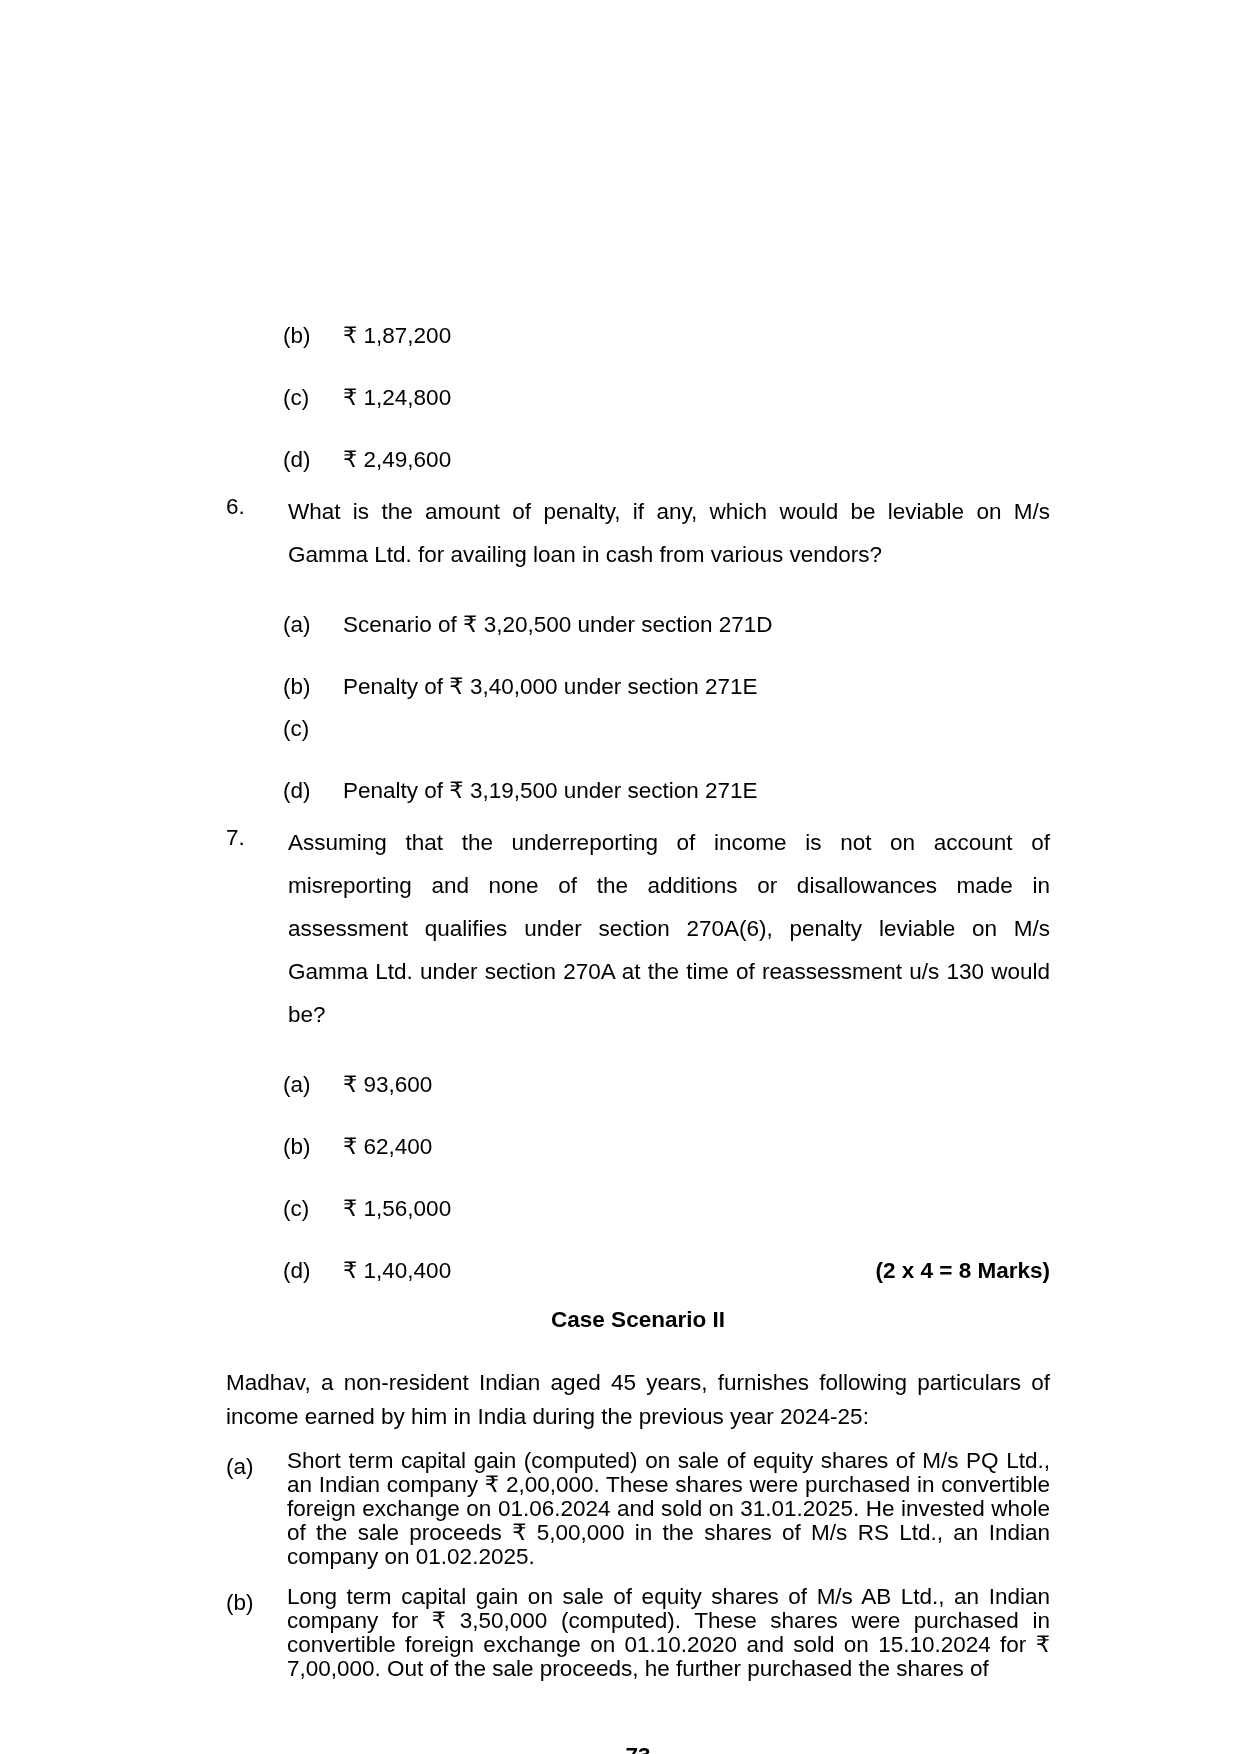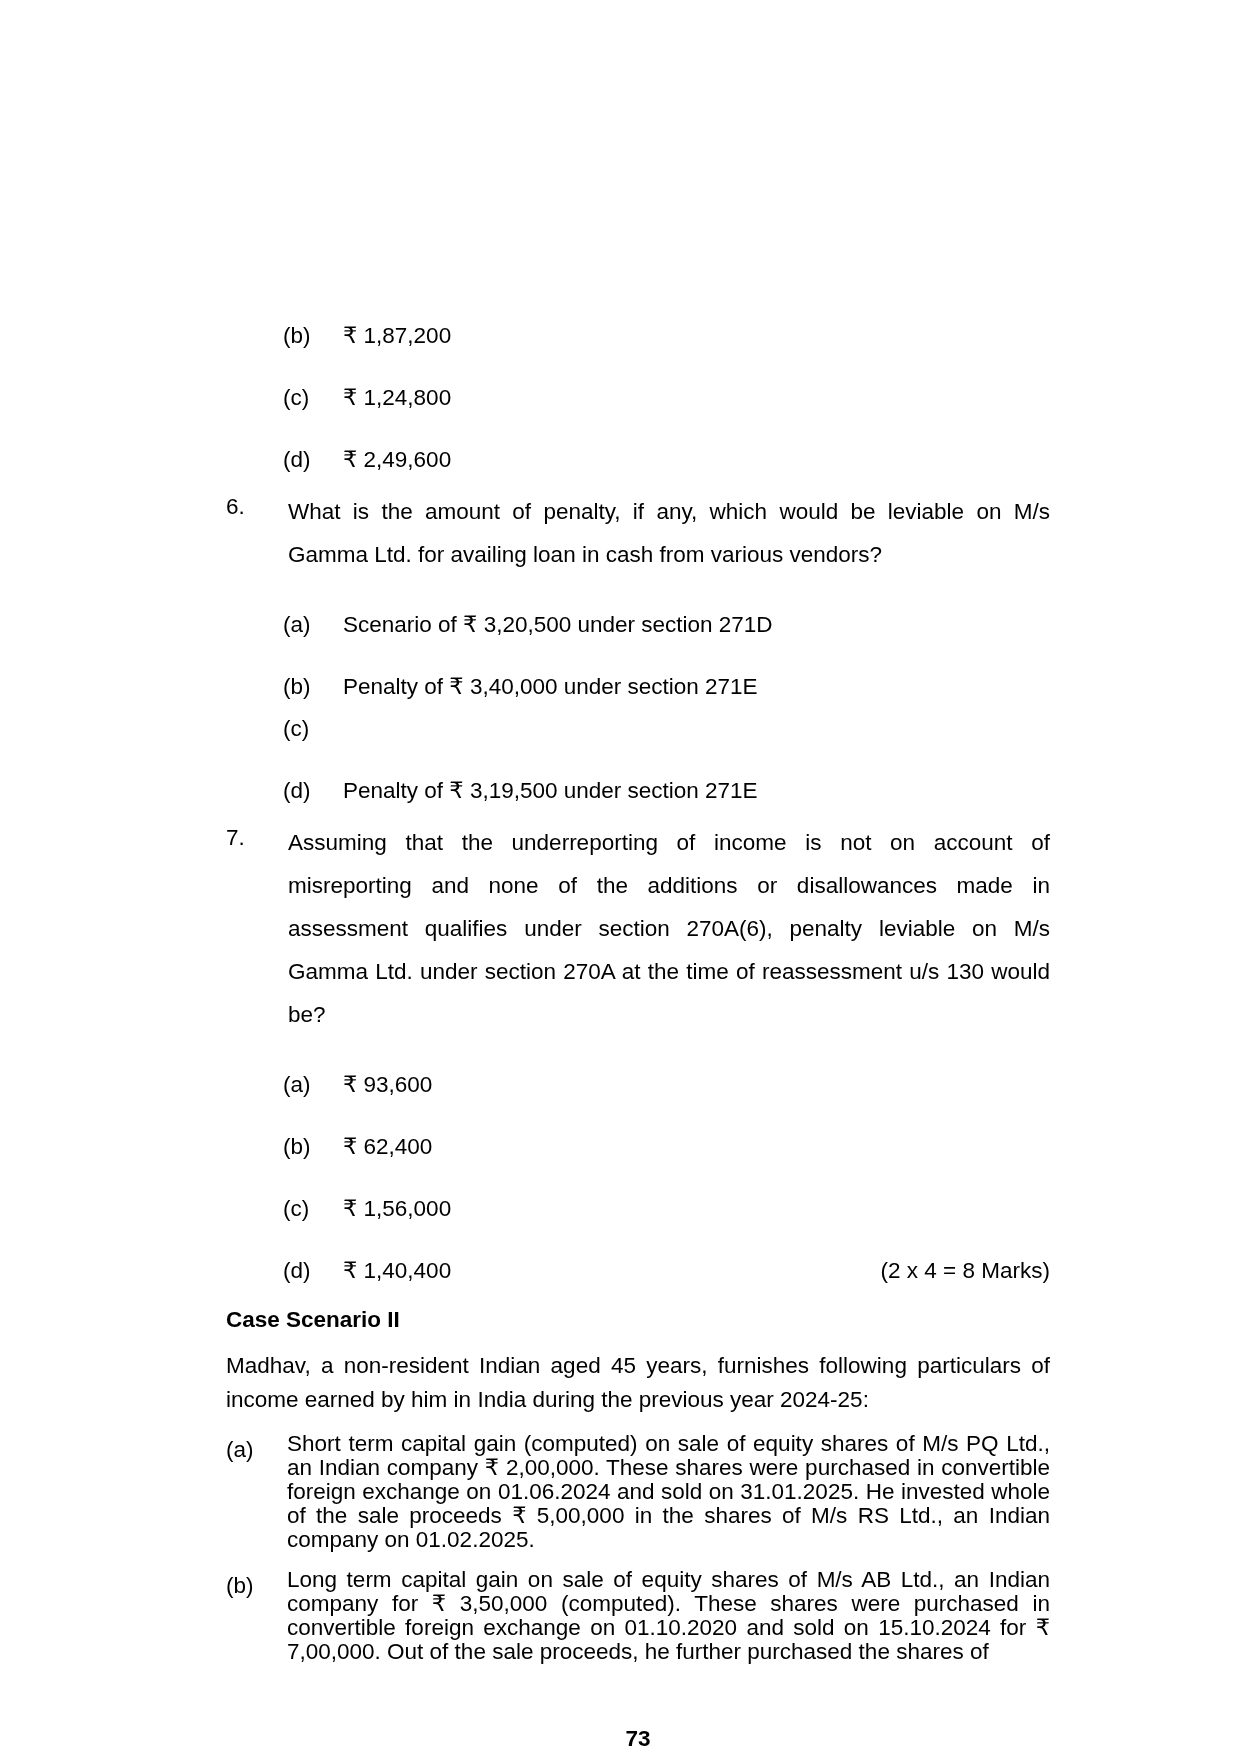--- a/index.html
+++ b/index.html
@@ -29,37 +29,38 @@
   .opt-row {
     display: flex;
     align-items: baseline;
     margin: 0 0 9px 57px;
     line-height: 33px;
   }
   .opt-marker { width: 60px; flex: none; }
   .opt-text { white-space: pre; margin-top: 20px; }
   .marks {
     margin-left: auto;
-    font-weight: normal;
+    font-weight: bold;
   }
   
   .question { margin-top: 14px; }
   .q-head { display: flex; margin-bottom: 12px; }
   .q-num { width: 62px; flex: none; line-height: 33px; }
   .q-text {
     flex: 1;
     text-align: justify;
     line-height: 43px;
   }
   
   .case-heading {
     font-size: 22.5px;
     font-weight: bold;
-    margin: 16px 0 13px 0;
+    margin: 16px 0 30px 0;
     line-height: 33px;
+    text-align: center;
   }
   .case-intro {
     margin: 0 0 15px 0;
     text-align: justify;
     line-height: 34px;
   }
   .case-item { display: flex; margin-bottom: 16px; }
   .case-marker { width: 61px; flex: none; line-height: 35px; }
   .case-text {
     flex: 1;

